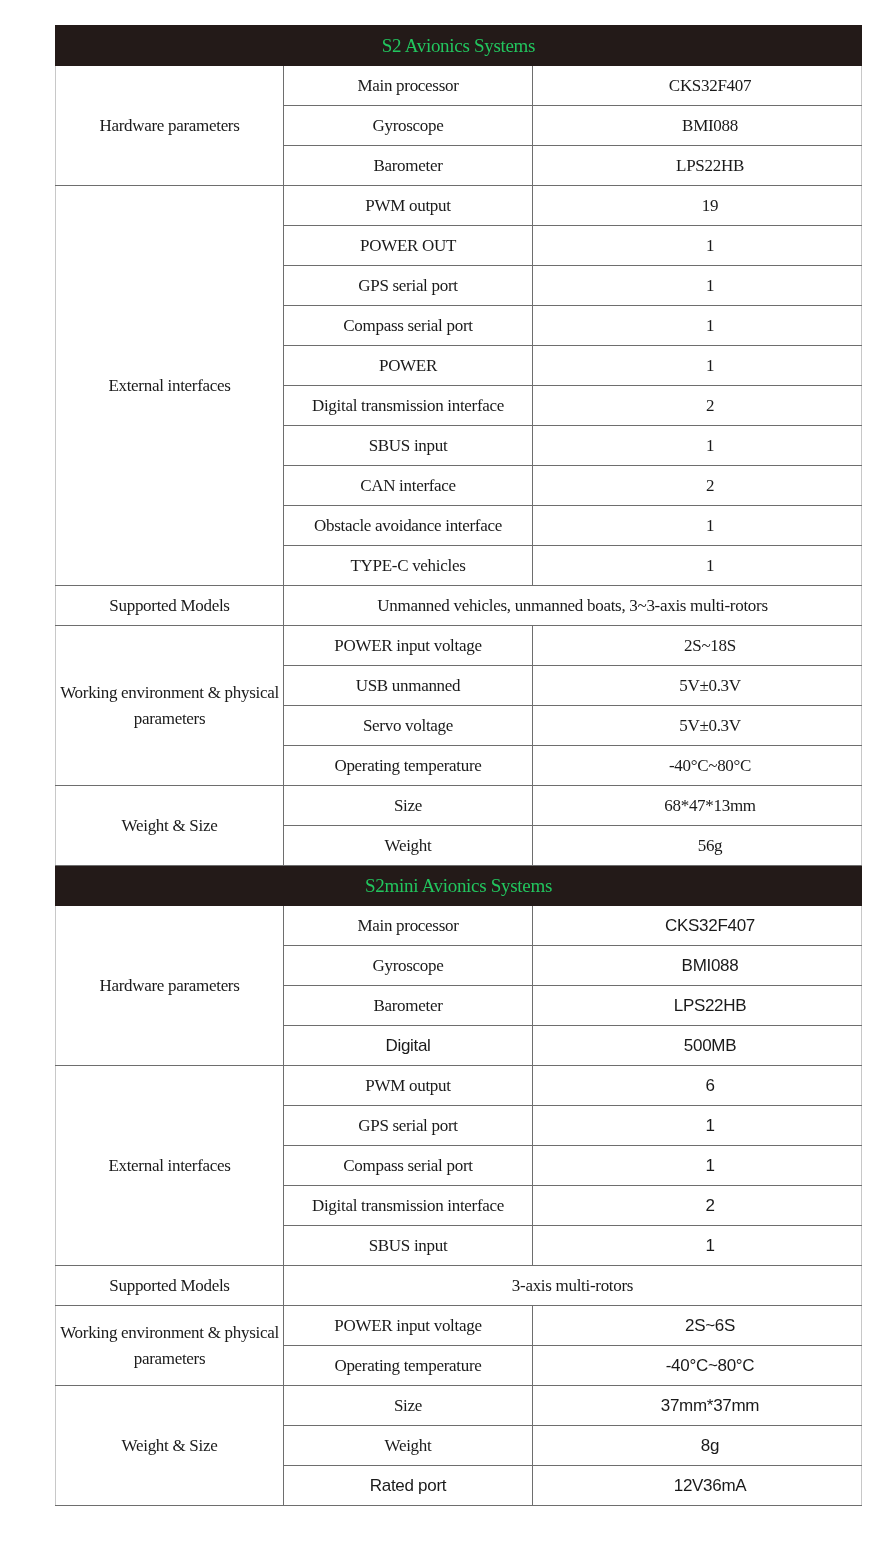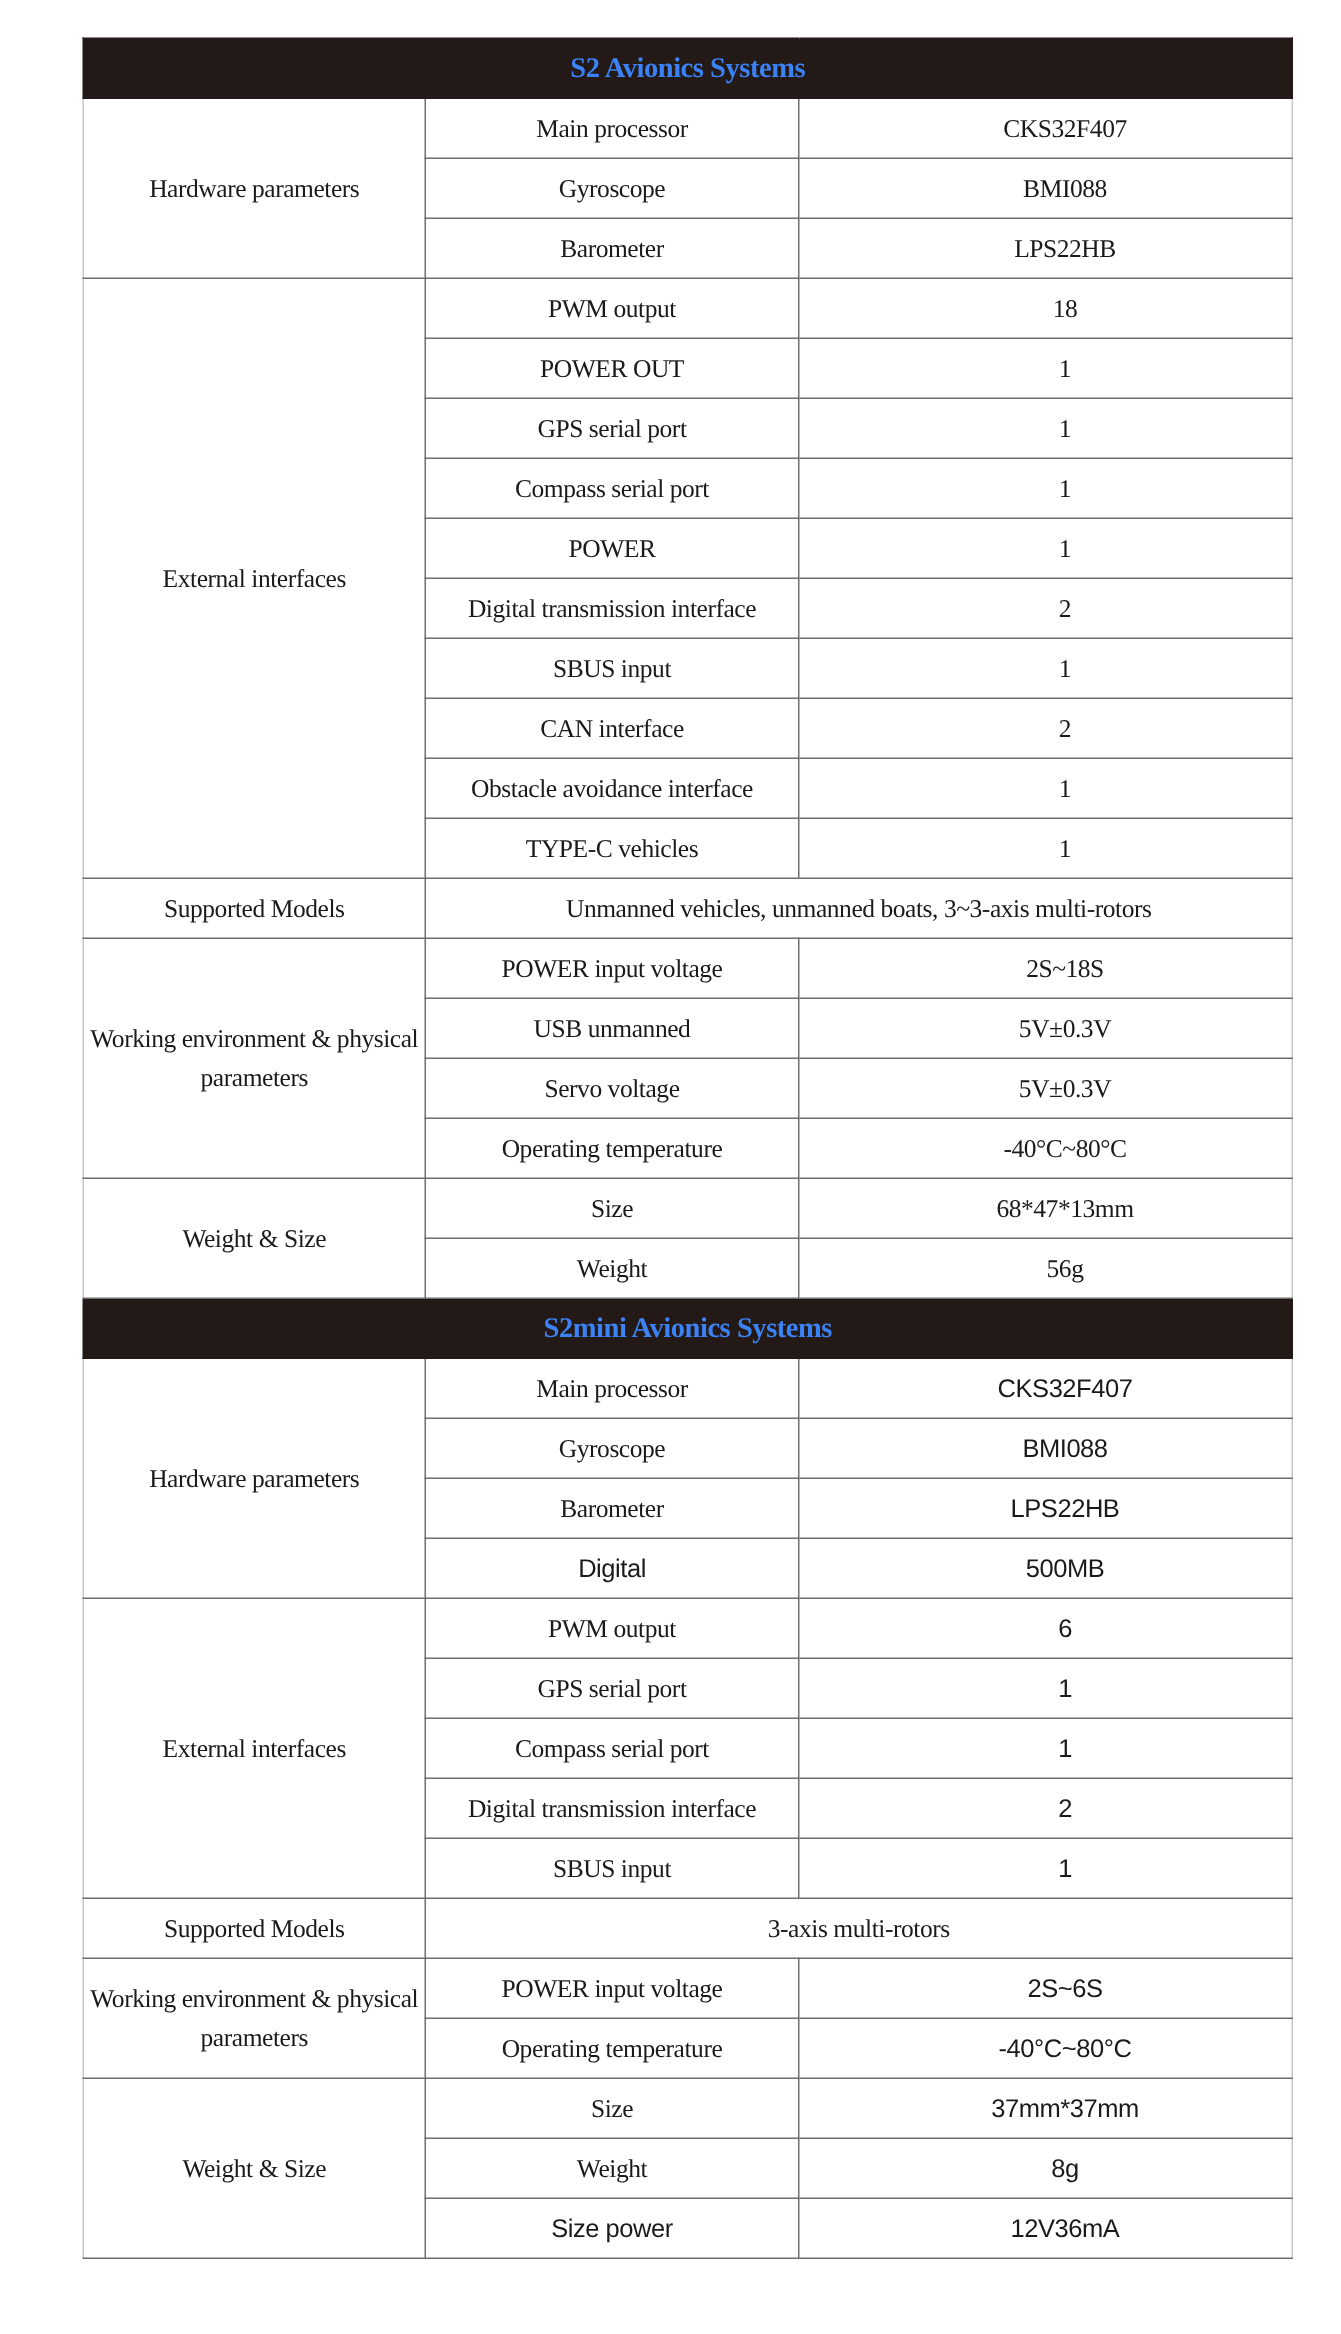--- a/index.html
+++ b/index.html
@@ -9,21 +9,21 @@
                 border-collapse:collapse; table-layout:fixed; }
   .spec-table col.c1 { width:228px; }
   .spec-table col.c2 { width:249px; }
   .spec-table col.c3 { width:329px; }
   .spec-table td { border:1px solid #6e6e6e; text-align:center; vertical-align:middle;
                    height:39px; padding:0 2px; font-size:17px; letter-spacing:-0.3px;
                    line-height:26px; }
   .spec-table td.group { border-left:1px solid #c8c8c8; }
   .spec-table td.value { border-right:1px solid #c8c8c8;padding-left:28px; }
   .spec-table td.span-value { border-right:1px solid #c8c8c8; }
-  .spec-table tr.header td { background:#231a18; color:#3b82f6; font-weight:bold;
+  .spec-table tr.header td { background:#231a18; color:#22c55e; font-weight:normal;
                    font-size:19px; height:39px; border:1px solid #231a18; }
   .spec-table tbody.s2mini tr.row td { height:39px; }
   .sans { font-family:"Liberation Sans", sans-serif; font-size:19px; letter-spacing:0; }
 </style>
 </head>
 <body>
 
 <table class="spec-table">
   <colgroup>
       <col class="c1">
@@ -46,21 +46,21 @@
       <td class="value">BMI088</td>
     </tr>
     <tr class="row">
       <td>Barometer</td>
       <td class="value">LPS22HB</td>
     </tr>
 
     <tr class="row">
       <td class="group" rowspan="10">External interfaces</td>
       <td>PWM output</td>
-      <td class="value">18</td>
+      <td class="value">19</td>
     </tr>
     <tr class="row">
       <td>POWER OUT</td>
       <td class="value">1</td>
     </tr>
     <tr class="row">
       <td>GPS serial port</td>
       <td class="value">1</td>
     </tr>
     <tr class="row">
@@ -189,17 +189,17 @@
     <tr class="row">
       <td class="group" rowspan="3">Weight &amp; Size</td>
       <td>Size</td>
       <td class="value sans">37mm*37mm</td>
     </tr>
     <tr class="row">
       <td>Weight</td>
       <td class="value sans">8g</td>
     </tr>
     <tr class="row">
-      <td class="sans">Size power</td>
+      <td class="sans">Rated port</td>
       <td class="value sans">12V36mA</td>
     </tr>
   </tbody>
 </table>
 
 </body></html>

